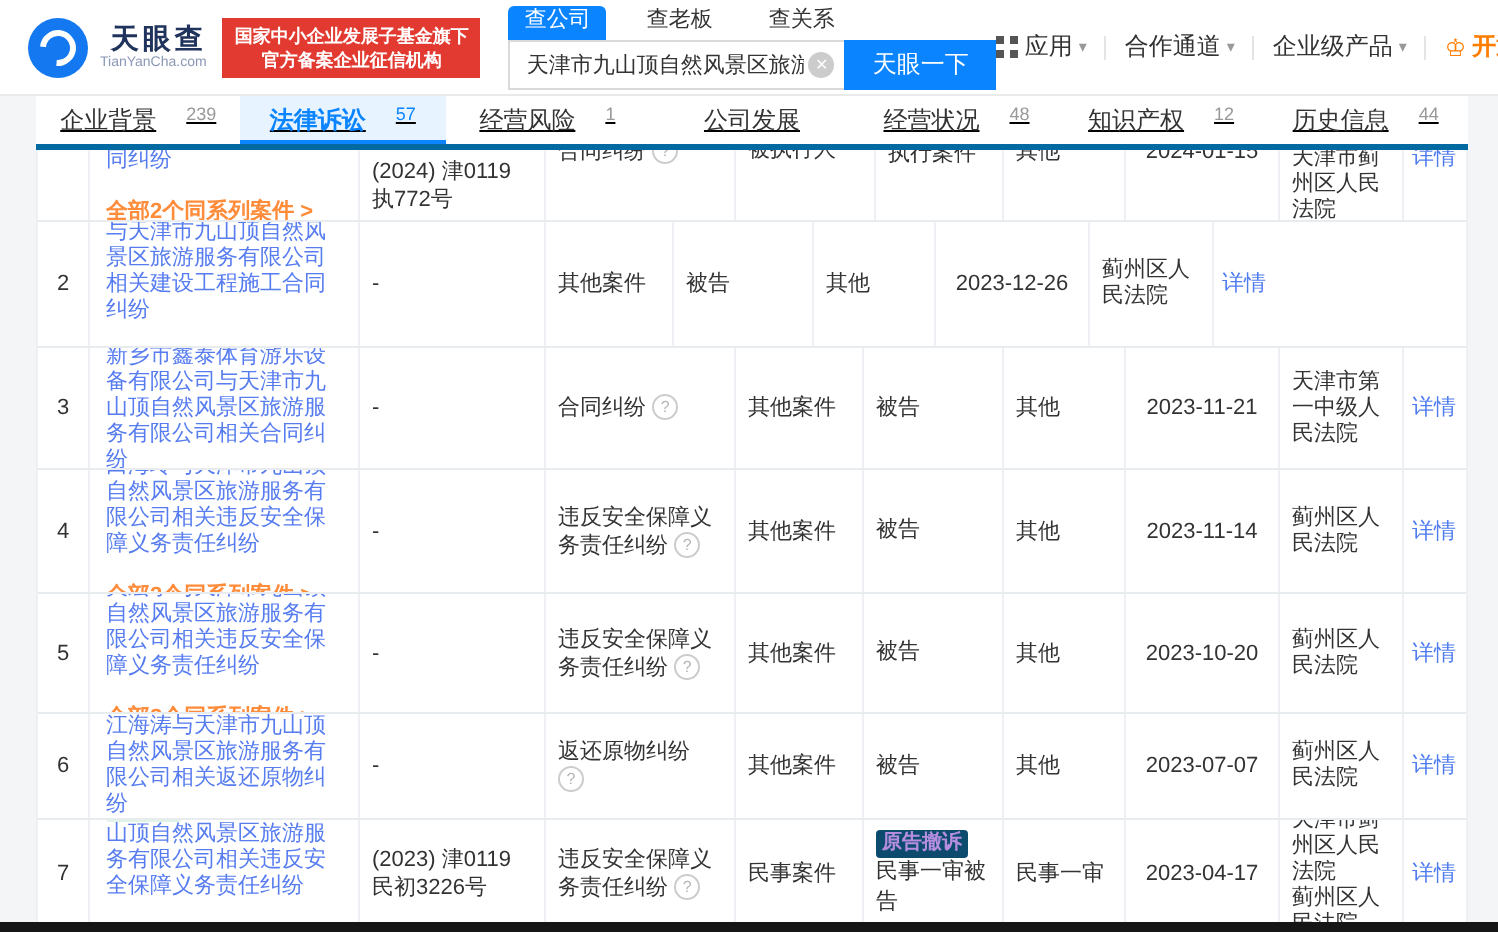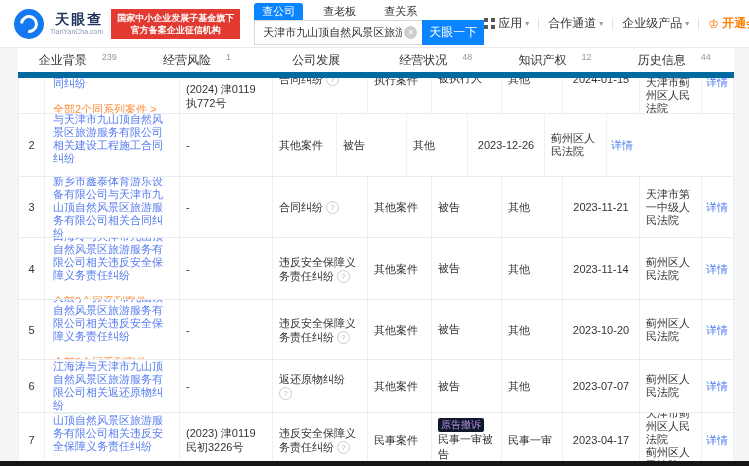--- a/index.html
+++ b/index.html
@@ -12,43 +12,43 @@
   .logo-mark{width:30px;height:30px;border-radius:50%;background:#1478f0;position:relative;flex:0 0 auto;}
   .logo-mark::after{content:"";position:absolute;left:6px;top:6px;width:12px;height:12px;border:3px solid #fff;
           border-left-color:transparent;border-radius:50%;transform:rotate(-40deg);}
   .brand-col{display:flex;flex-direction:column;line-height:1;}
   .brand-cn{font-size:14px;font-weight:bold;color:#20335c;letter-spacing:2px;text-align:right;}
   .brand-en{font-size:7px;color:#8a97b5;margin-top:2px;}
   .gov-badge{background:#e23a30;color:#fff;font-size:9px;line-height:12px;font-weight:bold;
           padding:3px 6px;margin-left:8px;text-align:center;white-space:nowrap;}
   .search{margin-left:14px;display:flex;flex-direction:column;}
   .search-tabs{display:flex;align-items:flex-end;gap:12px;font-size:11px;color:#333;height:17px;}
-  .schip{padding:2px 8px;cursor:pointer;line-height:13px;}
+  .schip{padding:2px 8px;cursor:pointer;line-height:13px;font-family:Liberation Mono, monospace;}
   .schip.active{background:#0b85ff;color:#fff;border-radius:3px 3px 0 0;}
   .search-row{display:flex;align-items:stretch;height:25px;}
   .input-wrap{position:relative;}
   .search-row input{width:168px;height:25px;border:1px solid #d9d9d9;border-right:none;box-sizing:border-box;
           font-size:11px;color:#333;padding:0 20px 0 8px;outline:none;font-family:inherit;}
   .clear-ic{position:absolute;right:5px;top:6px;width:13px;height:13px;border-radius:50%;background:#ccc;
           color:#fff;font-size:8px;line-height:13px;text-align:center;cursor:pointer;}
-  .search-btn{width:62px;background:#0b85ff;color:#fff;border:none;font-size:12px;cursor:pointer;font-family:inherit;}
+  .search-btn{width:76px;background:#0b85ff;color:#fff;border:none;font-size:12px;cursor:pointer;font-family:inherit;}
   .nav{margin-left:auto;display:flex;align-items:center;gap:9px;font-size:12px;color:#333;white-space:nowrap;}
   .nav-item{display:flex;align-items:center;gap:3px;cursor:pointer;}
   .caret{font-size:8px;color:#999;}
   .divider{width:1px;height:12px;background:#e3e3e3;}
   .grid-icon{width:11px;height:11px;display:inline-block;background:
       linear-gradient(#555,#555) 0 0/4px 4px no-repeat,
       linear-gradient(#555,#555) 7px 0/4px 4px no-repeat,
       linear-gradient(#555,#555) 0 7px/4px 4px no-repeat,
       linear-gradient(#555,#555) 7px 7px/4px 4px no-repeat;}
   .vip{color:#ff7d00;font-weight:bold;}
   .crown{color:#ff7d00;font-size:12px;}
   
   .content{margin:0 15px 0 18px;}
-  .tabbar{display:flex;height:24px;background:#fff;border-bottom:6px solid #0369a1;}
+  .tabbar{display:flex;height:24px;background:#fff;border-bottom:3px solid #0369a1;text-decoration:underline;}
   .tab{flex:1;display:flex;align-items:center;justify-content:center;font-size:12px;color:#333;cursor:pointer;}
   .tab.active{background:#e7f3ff;color:#0b85ff;font-weight:bold;box-shadow:inset 0 -2px 0 #0b85ff;}
   .tab .cnt{font-size:9px;color:#999;margin-left:15px;position:relative;top:-3px;font-weight:normal;}
   .tab.active .cnt{color:#0b85ff;}
   
   .tbl{background:#fff;border-left:1px solid #eef0f3;border-right:1px solid #eef0f3;box-sizing:border-box;}
   .row{display:flex;border-bottom:1px solid #e9ecef;overflow:hidden;background:#fff;box-sizing:border-box;}
   .cell{overflow:hidden;display:flex;align-items:center;border-right:1px solid #eef0f3;
         padding:2px 6px;box-sizing:border-box;font-size:11px;line-height:14px;color:#333;flex:0 0 auto;}
   .cell .inner{width:100%;}
@@ -59,28 +59,28 @@
   .c-cause{width:95px;}
   .c-type{width:64px;}
   .c-role{width:70px;line-height:15px;}
   .c-proc{width:61px;}
   .c-date{width:77px;}
   .c-date .inner{text-align:center;}
   .c-court{width:62px;line-height:13px;}
   .c-detail{width:30px;justify-content:center;padding:2px 2px;border-right:none;}
   .c-detail .inner{text-align:center;}
   .name-link{color:#567cf0;cursor:pointer;}
-  .series-link{color:#ff8c3a;margin-top:13px;cursor:pointer;}
+  .series-link{color:#ff8c3a;margin-top:13px;cursor:pointer;font-weight:bold;}
   .detail-a{color:#4e7cf0;cursor:pointer;}
   .qicon{display:inline-block;width:11px;height:11px;border:1px solid #ccc;color:#b5b5b5;border-radius:50%;
         font-size:8px;line-height:11px;text-align:center;vertical-align:1px;cursor:pointer;}
   .badge-closed{background:#dff3e6;color:#46a96b;font-size:10px;padding:1px 4px;border-radius:2px;
         margin-right:4px;display:inline-block;line-height:12px;}
-  .badge-withdraw{background:#0f172a;color:#b68ee0;font-size:10px;padding:1px 3px;border-radius:2px;
-        margin-right:3px;display:inline-block;line-height:12px;}
+  .badge-withdraw{background:#0c4a6e;color:#b68ee0;font-size:10px;padding:1px 3px;border-radius:2px;
+        margin-right:3px;display:inline-block;line-height:12px;font-weight:bold;}
   
   .bottom-edge{position:fixed;left:0;bottom:0;width:749px;height:5px;background:#161616;}
 </style>
 </head>
 <body>
 
 <div class="header">
   <div class="logo">
     <span class="logo-mark"></span>
     <span class="brand-col">
@@ -131,20 +131,24 @@
 
   </div>
 </div>
 
 <div class="content">
   <div class="tabbar">
       <div class="tab">
         <span>企业背景</span>
         <span class="cnt">239</span>
       </div>
+      <div class="tab active">
+        <span>法律诉讼</span>
+        <span class="cnt">57</span>
+      </div>
       <div class="tab">
         <span>经营风险</span>
         <span class="cnt">1</span>
       </div>
       <div class="tab">
         <span>公司发展</span>
       </div>
       <div class="tab">
         <span>经营状况</span>
         <span class="cnt">48</span>
@@ -163,25 +167,25 @@
         <div class="cell c-seq"></div>
         <div class="cell c-name">
           <div class="inner" style="transform: translateY(-6px);"><span class="name-link">乐设备有限公司相关合同纠纷</span><div class="series-link">全部2个同系列案件 &gt;</div></div>
         </div>
         <div class="cell c-caseno">
           <div class="inner">(2024) 津0119执772号</div>
         </div>
         <div class="cell c-cause">
           <div class="inner" style="transform: translateY(-17px);"><span>合同纠纷 </span><span class="qicon">?</span></div>
         </div>
+        <div class="cell c-role">
+          <div class="inner" style="transform: translateY(-17px);"><span>被执行人</span></div>
+        </div>
         <div class="cell c-type">
           <div class="inner" style="transform: translateY(-16px);">执行案件</div>
-        </div>
-        <div class="cell c-role">
-          <div class="inner" style="transform: translateY(-17px);"><span>被执行人</span></div>
         </div>
         <div class="cell c-proc">
           <div class="inner" style="transform: translateY(-17px);">其他</div>
         </div>
         <div class="cell c-date">
           <div class="inner" style="transform: translateY(-17px);">2024-01-15</div>
         </div>
         <div class="cell c-court">
           <div class="inner">
             <div>天津市蓟州区人民法院</div>

